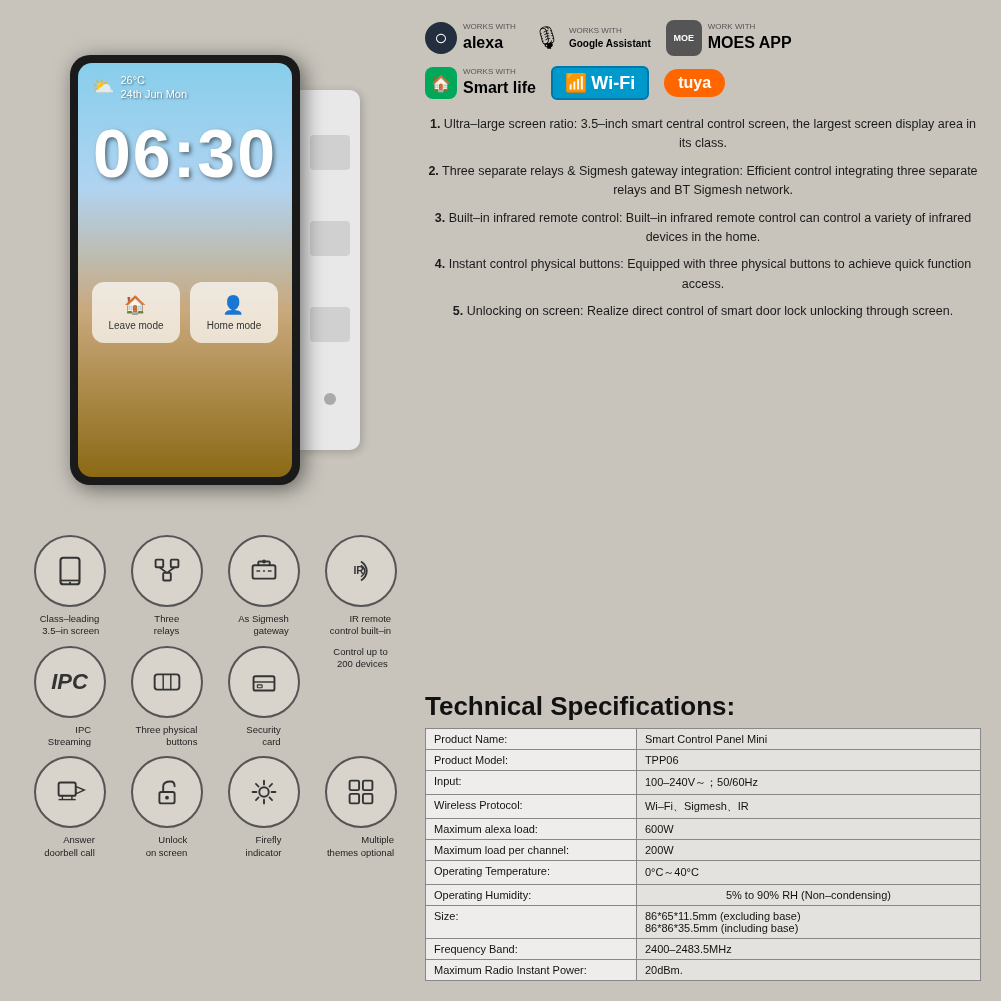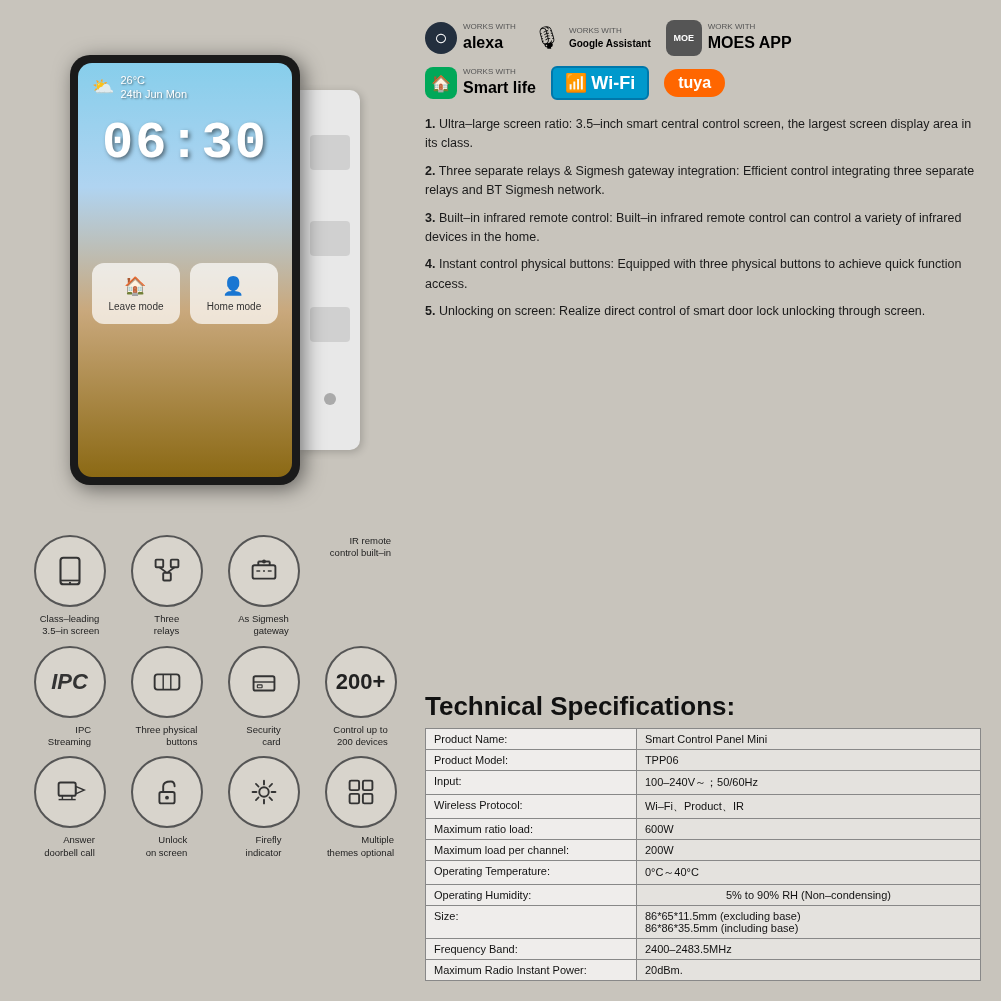--- a/index.html
+++ b/index.html
@@ -66,27 +66,26 @@
       font-size: 18px;
     }
     .temp-date {
       color: white;
       font-size: 11px;
       line-height: 1.3;
       text-shadow: 1px 1px 2px rgba(0,0,0,0.5);
     }
     .clock-display {
       color: white;
-      font-size: 52px;
+      font-size: 68px;
       font-weight: bold;
       text-align: center;
       padding: 8px 0 30px;
       text-shadow: 2px 2px 4px rgba(0,0,0,0.5);
       letter-spacing: 2px;
-      font-family: Liberation Mono, monospace;
     }
     .mode-buttons {
       display: flex;
       gap: 10px;
       padding: 0 14px;
       margin-top: 60px;
     }
     .mode-btn {
       flex: 1;
       background: rgba(255,255,255,0.7);
@@ -214,20 +213,21 @@
     }
     
     .feature-descriptions {
       font-size: 12.5px;
       line-height: 1.55;
       color: #1a1a1a;
       flex: 1;
     }
     .feature-descriptions p {
       margin-bottom: 8px;
+      text-align: center;
     }
     
     .tech-specs-title {
       font-size: 26px;
       font-weight: bold;
       color: #111;
       margin-bottom: 6px;
     }
     .specs-table {
       width: 100%;
@@ -337,20 +337,27 @@
             <line x1="14" y1="10" x2="26" y2="10" stroke="#333" stroke-width="2"></line>
             <circle cx="20" cy="10" r="2" fill="#333"></circle>
             <line x1="12" y1="20" x2="16" y2="20" stroke="#333" stroke-width="1.5"></line>
             <line x1="19" y1="20" x2="21" y2="20" stroke="#333" stroke-width="1.5"></line>
             <line x1="24" y1="20" x2="28" y2="20" stroke="#333" stroke-width="1.5"></line>
           </svg>
         </div>
         <div class="feature-label">As Sigmesh<br>gateway</div>
       </div>
       <div class="feature-item">
+        <div class="feature-circle">
+          <svg class="icon-svg" viewBox="0 0 40 40" fill="none" xmlns="http://www.w3.org/2000/svg">
+            <path d="M20 10 Q26 14 26 20 Q26 26 20 30" stroke="#333" stroke-width="2" fill="none"></path>
+            <path d="M20 14 Q24 17 24 20 Q24 23 20 26" stroke="#333" stroke-width="1.5" fill="none"></path>
+            <text x="12" y="23" font-size="11" fill="#333" font-weight="bold" font-family="Arial">IR</text>
+          </svg>
+        </div>
         <div class="feature-label">IR remote<br>control built–in</div>
       </div>
 
       <div class="feature-item">
         <div class="feature-circle">
           <span class="ipc-text">IPC</span>
         </div>
         <div class="feature-label">IPC<br>Streaming</div>
       </div>
       <div class="feature-item">
@@ -367,23 +374,20 @@
         <div class="feature-circle">
           <svg class="icon-svg" viewBox="0 0 40 40" fill="none" xmlns="http://www.w3.org/2000/svg">
             <rect x="9" y="14" width="22" height="15" rx="2" stroke="#333" stroke-width="2" fill="none"></rect>
             <line x1="9" y1="20" x2="31" y2="20" stroke="#333" stroke-width="1.5"></line>
             <rect x="13" y="23" width="5" height="3" rx="0.5" stroke="#333" stroke-width="1.2" fill="none"></rect>
           </svg>
         </div>
         <div class="feature-label">Security<br>card</div>
       </div>
       <div class="feature-item">
-        <div class="feature-circle">
-          <span class="two-hundred-text">200+</span>
-        </div>
         <div class="feature-label">Control up to<br>200 devices</div>
       </div>
 
       <div class="feature-item">
         <div class="feature-circle">
           <svg class="icon-svg" viewBox="0 0 40 40" fill="none" xmlns="http://www.w3.org/2000/svg">
             <rect x="8" y="10" width="18" height="14" rx="2" stroke="#333" stroke-width="2" fill="none"></rect>
             <polygon points="26,14 35,18 26,22" stroke="#333" stroke-width="1.5" fill="none"></polygon>
             <line x1="8" y1="28" x2="26" y2="28" stroke="#333" stroke-width="1.5"></line>
             <line x1="12" y1="24" x2="12" y2="28" stroke="#333" stroke-width="1.5"></line>
@@ -495,24 +499,24 @@
             <tr>
               <td>Product Model:</td>
               <td style="white-space: pre-line;">TPP06</td>
             </tr>
             <tr>
               <td>Input:</td>
               <td style="white-space: pre-line;">100–240V～；50/60Hz</td>
             </tr>
             <tr>
               <td>Wireless Protocol:</td>
-              <td style="white-space: pre-line;">Wi–Fi、Product、IR</td>
-            </tr>
-            <tr>
-              <td>Maximum ratio load:</td>
+              <td style="white-space: pre-line;">Wi–Fi、Sigmesh、IR</td>
+            </tr>
+            <tr>
+              <td>Maximum alexa load:</td>
               <td style="white-space: pre-line;">600W</td>
             </tr>
             <tr>
               <td>Maximum load per channel:</td>
               <td style="white-space: pre-line;">200W</td>
             </tr>
             <tr>
               <td>Operating Temperature:</td>
               <td style="white-space: pre-line;">0°C～40°C</td>
             </tr>

